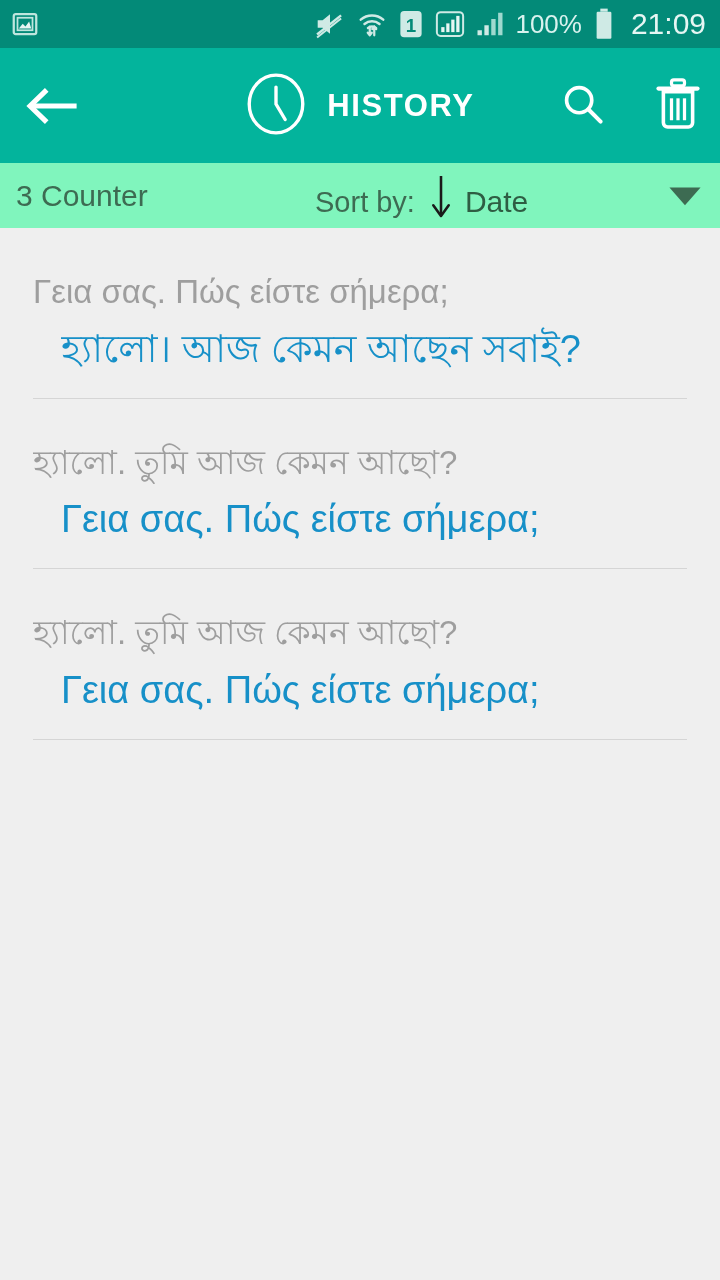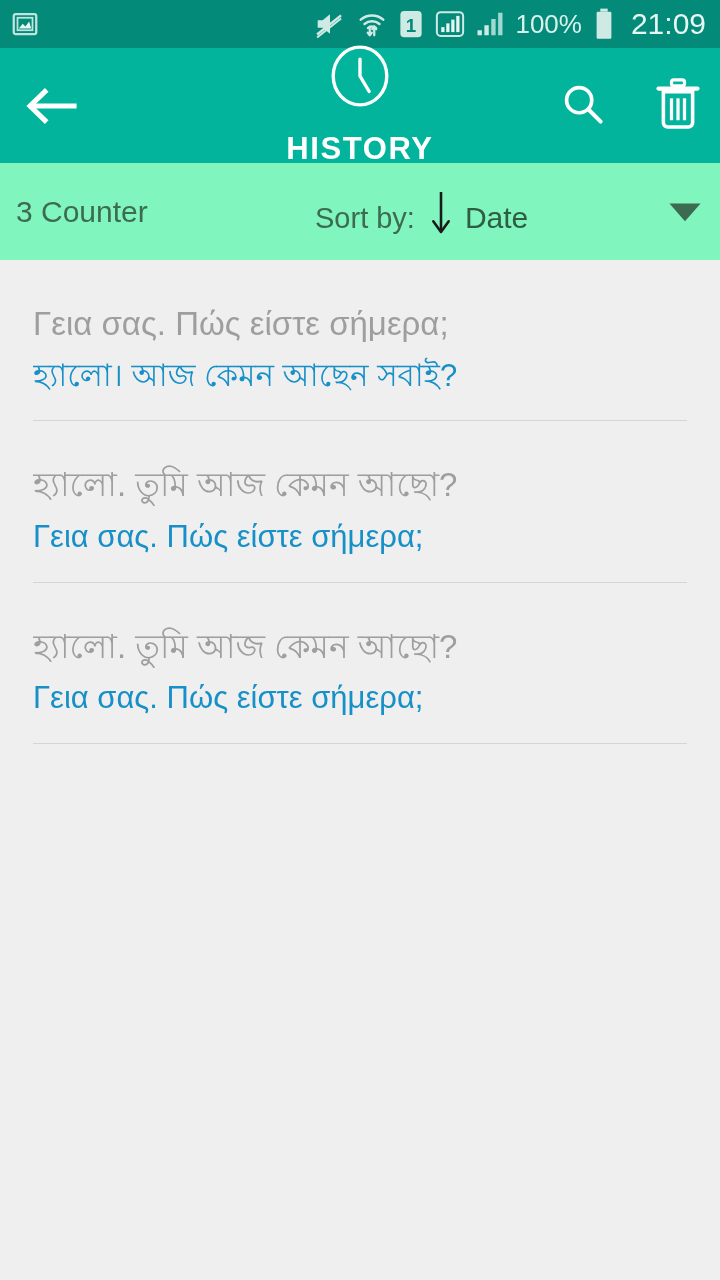--- a/index.html
+++ b/index.html
@@ -27,34 +27,33 @@
   .action-bar {
     height:115px; background:#03b49c;
     display:flex; align-items:center; position:relative;
   }
   .ab-back { width:96px; display:flex; align-items:center; justify-content:center;
              margin-left:6px; cursor:pointer; }
   .ab-title-wrap {
     position:absolute; left:0; right:0; top:0; bottom:0;
     display:flex; align-items:center; justify-content:center; gap:20px;
     pointer-events:none;
-    flex-direction:column;
   }
   .ab-title {
     color:#ffffff; font-size:31px; font-weight:bold; letter-spacing:1.6px;
   }
   .ab-actions {
     position:absolute; right:18px; top:0; bottom:0;
     display:flex; align-items:center; gap:48px;
   }
   .ab-actions > div { cursor:pointer; }
 
   
   .sort-bar {
-    height:97px; background:#80f5bd;
+    height:65px; background:#80f5bd;
     display:flex; align-items:center; position:relative;
   }
   .counter-label {
     color:#3d6b52; font-size:30px; margin-left:16px; font-weight:400;
   }
   .sort-group {
     position:absolute; left:315px; display:flex; align-items:flex-end;
   }
   .sort-by-label { color:#3d6b52; font-size:29px; font-weight:400; }
   .sort-dir { margin:0 14px 0 16px; display:flex; align-items:center; }
@@ -68,22 +67,22 @@
   .list { background:#efefef; }
   .list-item {
     padding:42px 33px 24px 33px;
     position:relative; cursor:pointer;
   }
   .li-source {
     color:#9e9e9e; font-size:33px; line-height:1.32;
     white-space:nowrap; overflow:hidden; text-overflow:ellipsis;
   }
   .li-target {
-    color:#1790c8; font-size:31px; line-height:1.32; margin-top:10px;
-    white-space:nowrap; overflow:hidden; text-overflow:ellipsis;
+    color:#1790c8; font-size:38px; line-height:1.32; margin-top:10px;
+    white-space:nowrap; overflow:hidden; text-overflow:ellipsis;margin-left:28px;
   }
   .divider {
     height:1px; background:#d5d5d5; margin:0 33px;
   }
 </style>
 </head>
 <body>
 
 <div class="screen">
 

